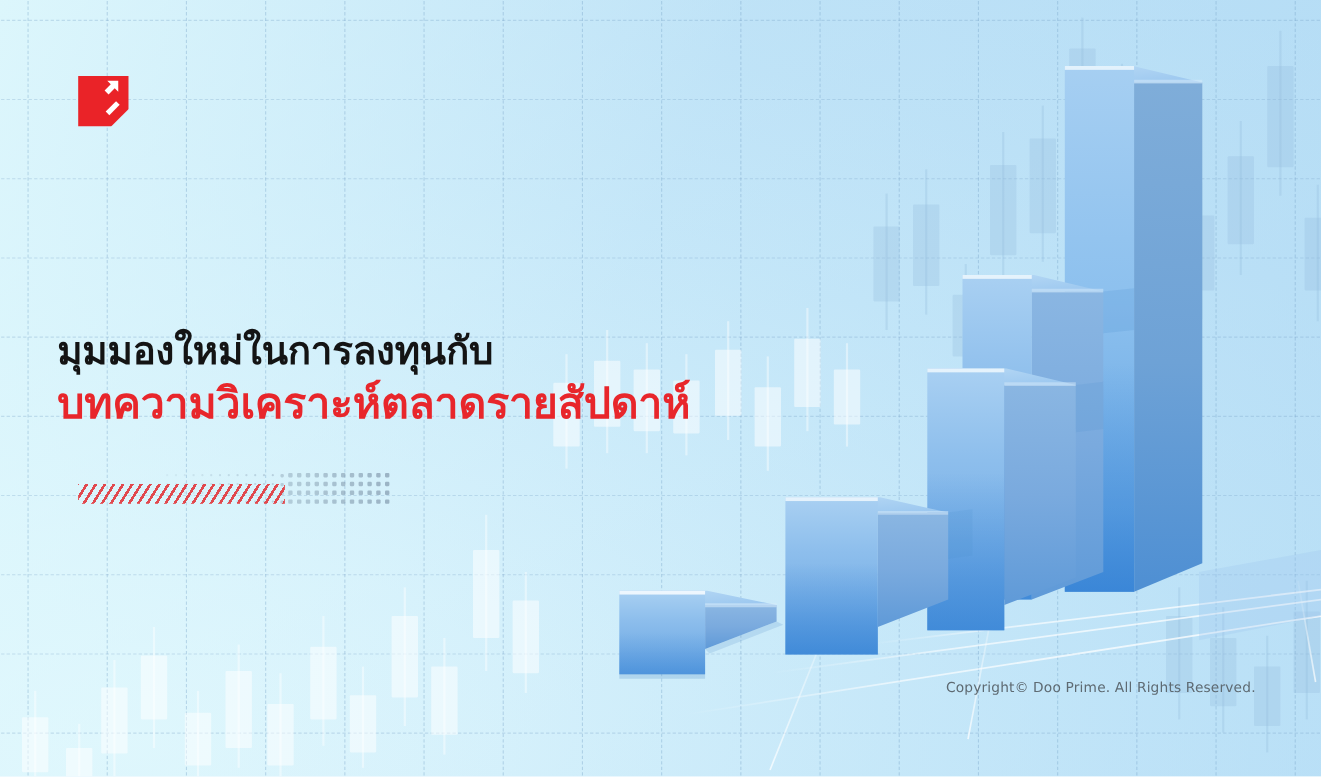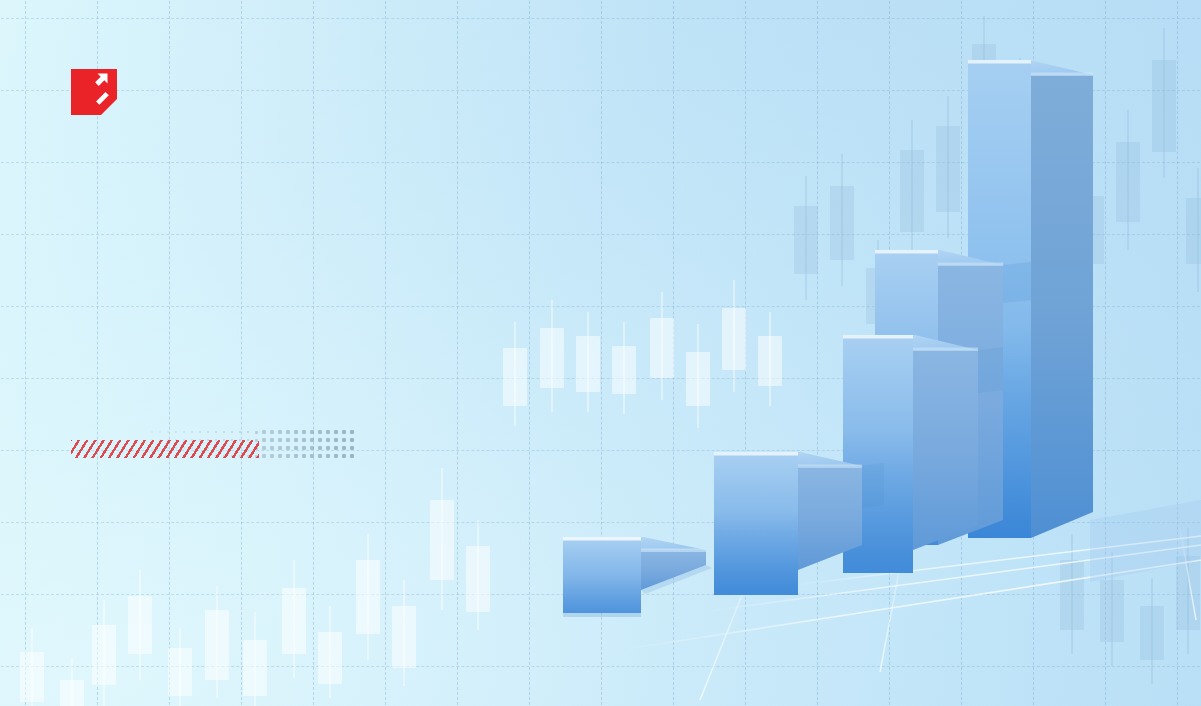--- a/index.html
+++ b/index.html
@@ -387,20 +387,24 @@
   </svg>
 
   <div class="logo-wrap">
     <svg class="logo-mark" viewBox="0 0 46 46">
       <path d="M0 0 H46 V30 L30 46 H0 Z" fill="#ea2328"></path>
       <path d="M26.5 4.5 L36.5 4.5 L36.5 14.5 L33.3 11.3 L27.7 16.9 L24.1 13.3 L29.7 7.7 Z" fill="#ffffff"></path>
       <path d="M34.5 23.0 L37.8 26.3 L28.4 35.7 L25.1 32.4 Z" fill="#ffffff"></path>
     </svg>
   </div>
 
+  <div class="headline">
+    <div class="hl-line1">มุมมองใหม่ในการลงทุนกับ</div>
+    <div class="hl-line2">บทความวิเคราะห์ตลาดรายสัปดาห์</div>
+  </div>
 
   <div class="deco-dots" id="deco-dots">
       <div class="dot" style="width: 1.2px; height: 1.2px; opacity: 0.1; left: 3.4px; top: 3.4px;"></div>
       <div class="dot" style="width: 1.34px; height: 1.34px; opacity: 0.12; left: 11.3px; top: 3.3px;"></div>
       <div class="dot" style="width: 1.49px; height: 1.49px; opacity: 0.14; left: 19.3px; top: 3.3px;"></div>
       <div class="dot" style="width: 1.63px; height: 1.63px; opacity: 0.17; left: 27.2px; top: 3.2px;"></div>
       <div class="dot" style="width: 1.78px; height: 1.78px; opacity: 0.19; left: 35.1px; top: 3.1px;"></div>
       <div class="dot" style="width: 1.92px; height: 1.92px; opacity: 0.21; left: 43px; top: 3px;"></div>
       <div class="dot" style="width: 2.06px; height: 2.06px; opacity: 0.23; left: 51px; top: 3px;"></div>
       <div class="dot" style="width: 2.21px; height: 2.21px; opacity: 0.25; left: 58.9px; top: 2.9px;"></div>
@@ -496,14 +500,15 @@
       <div class="dot" style="width: 3.94px; height: 3.94px; opacity: 0.52; left: 154px; top: 26px;"></div>
       <div class="dot" style="width: 4.08px; height: 4.08px; opacity: 0.54; left: 162px; top: 26px;"></div>
       <div class="dot" style="width: 4.22px; height: 4.22px; opacity: 0.56; left: 169.9px; top: 25.9px;"></div>
       <div class="dot" style="width: 4.37px; height: 4.37px; opacity: 0.58; left: 177.8px; top: 25.8px;"></div>
       <div class="dot" style="width: 4.51px; height: 4.51px; opacity: 0.61; left: 185.7px; top: 25.7px;"></div>
       <div class="dot" style="width: 4.66px; height: 4.66px; opacity: 0.63; left: 193.7px; top: 25.7px;"></div>
       <div class="dot" style="width: 4.8px; height: 4.8px; opacity: 0.65; left: 201.6px; top: 25.6px;"></div>
     </div>
   <div class="deco-stripes"></div>
 
+  <div class="copyright">Copyright© Doo Prime. All Rights Reserved.</div>
 
 </div>
 
 </body></html>

